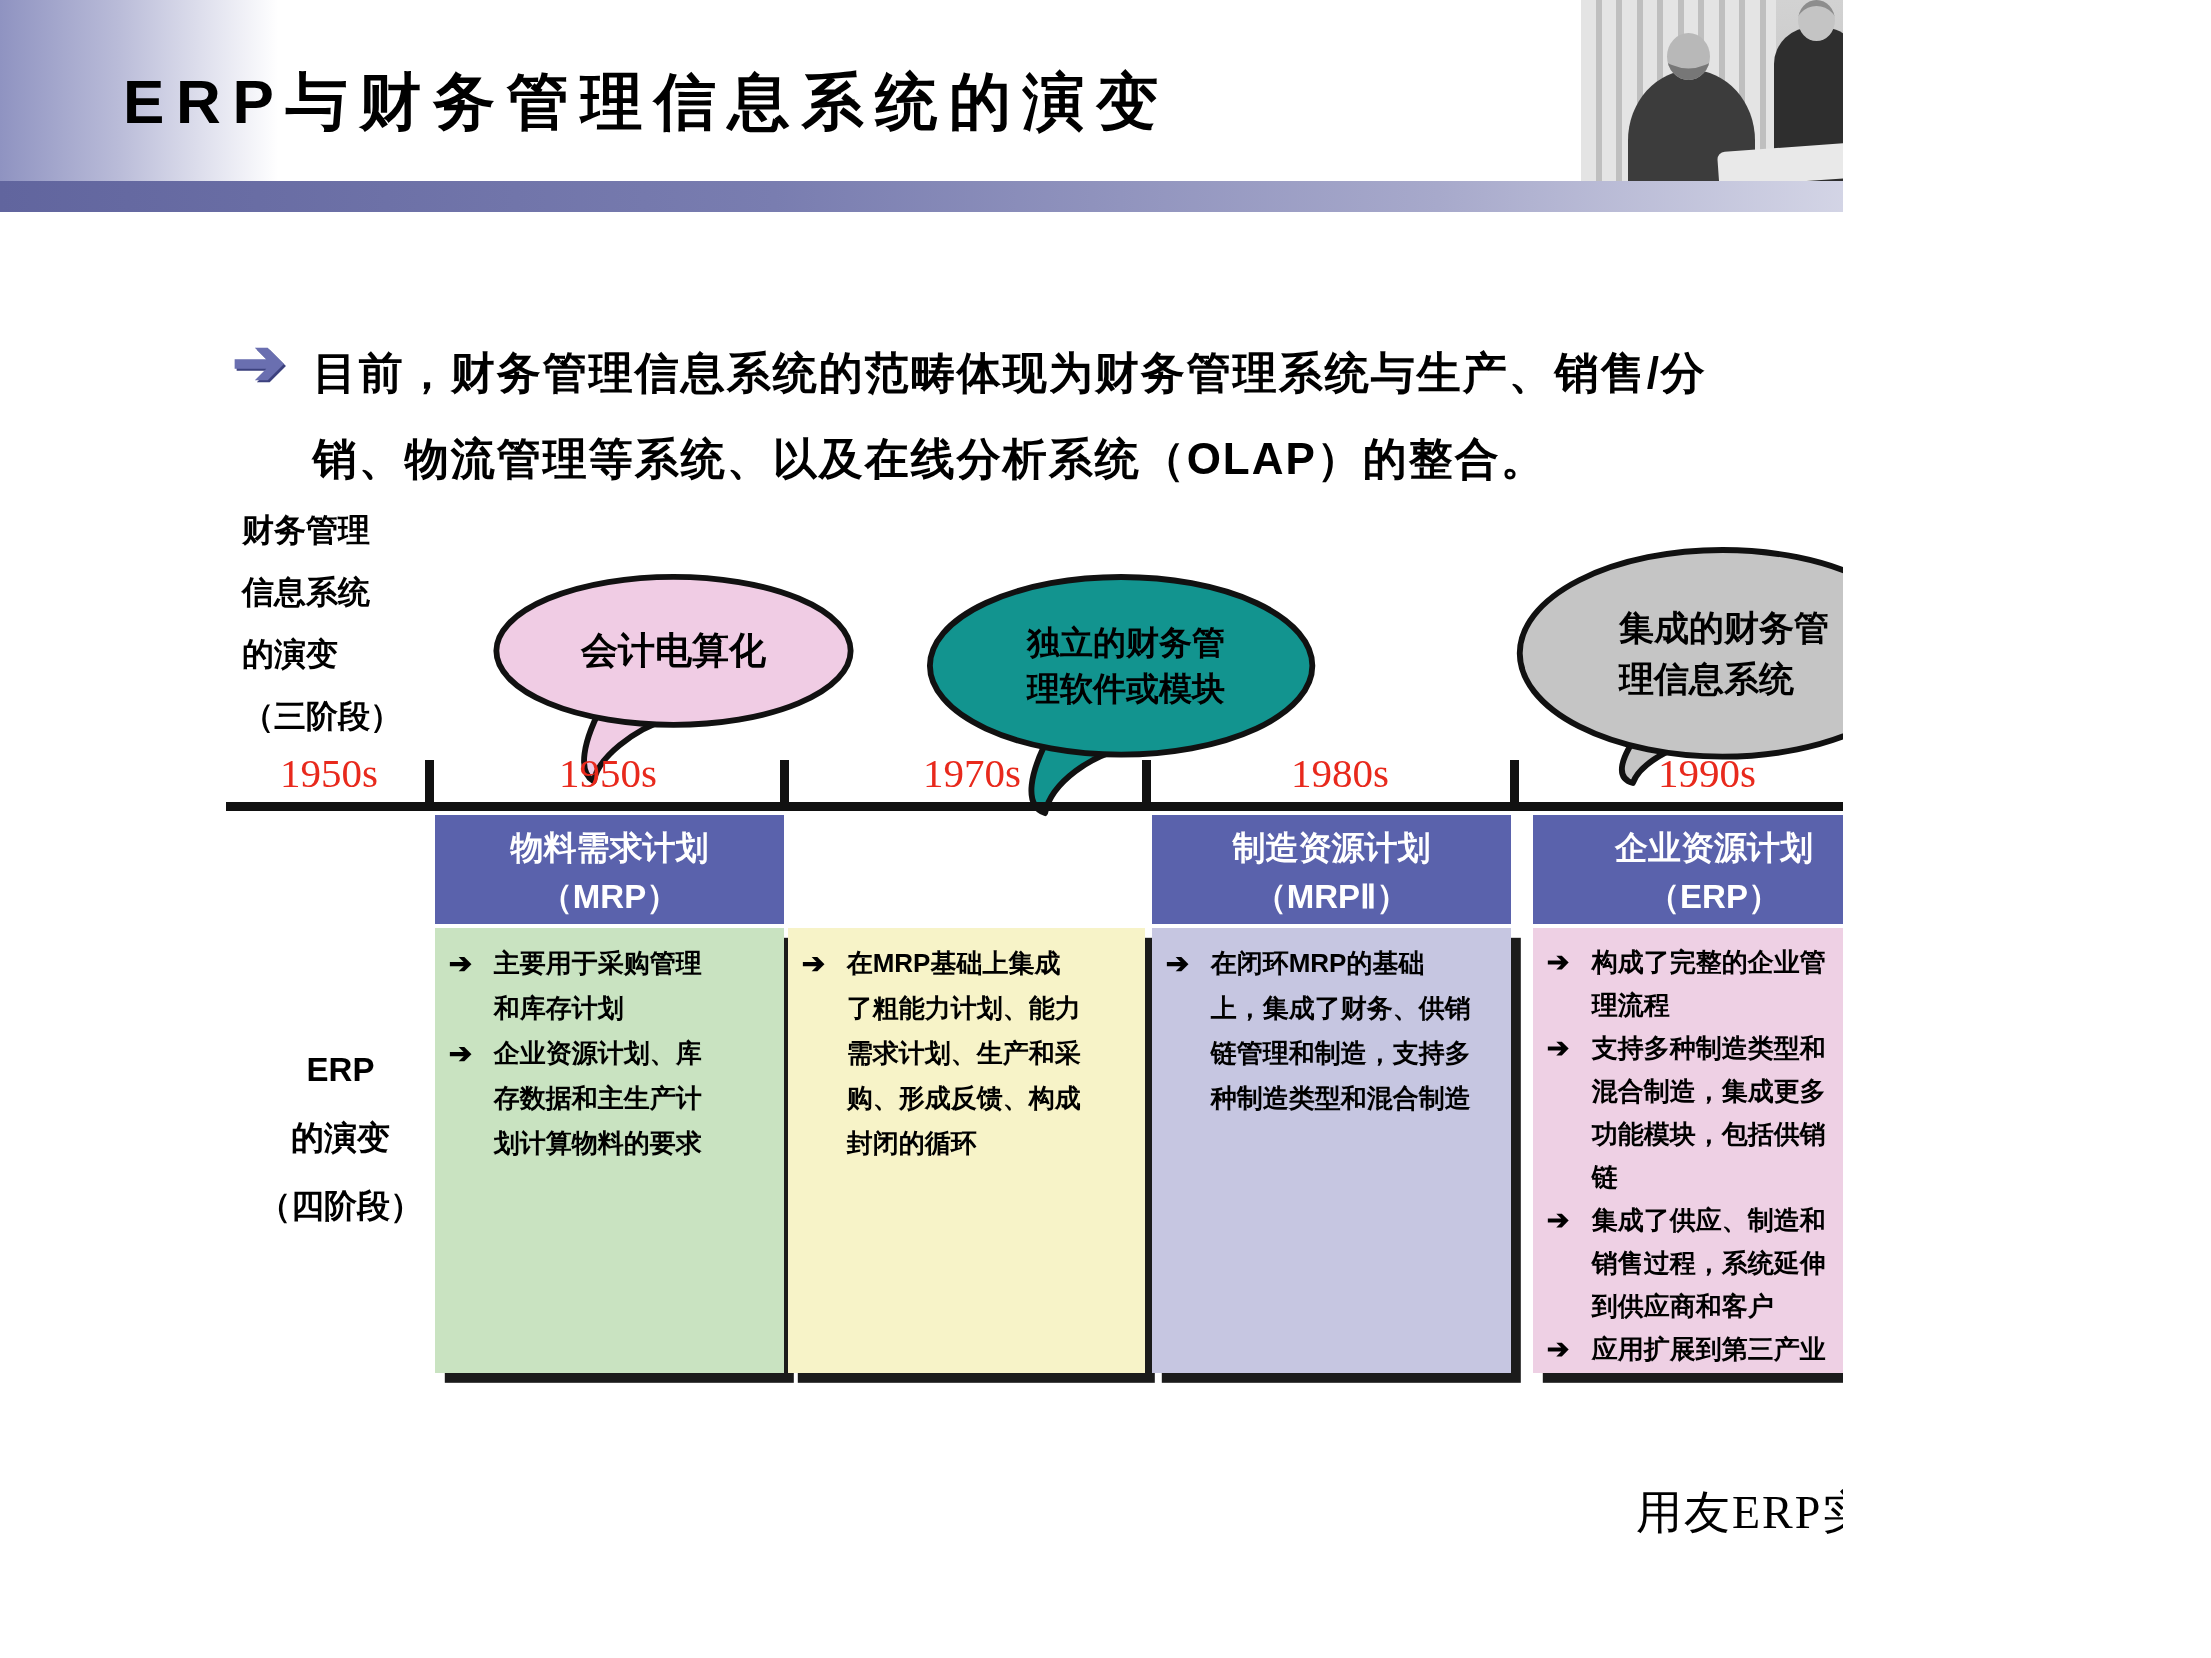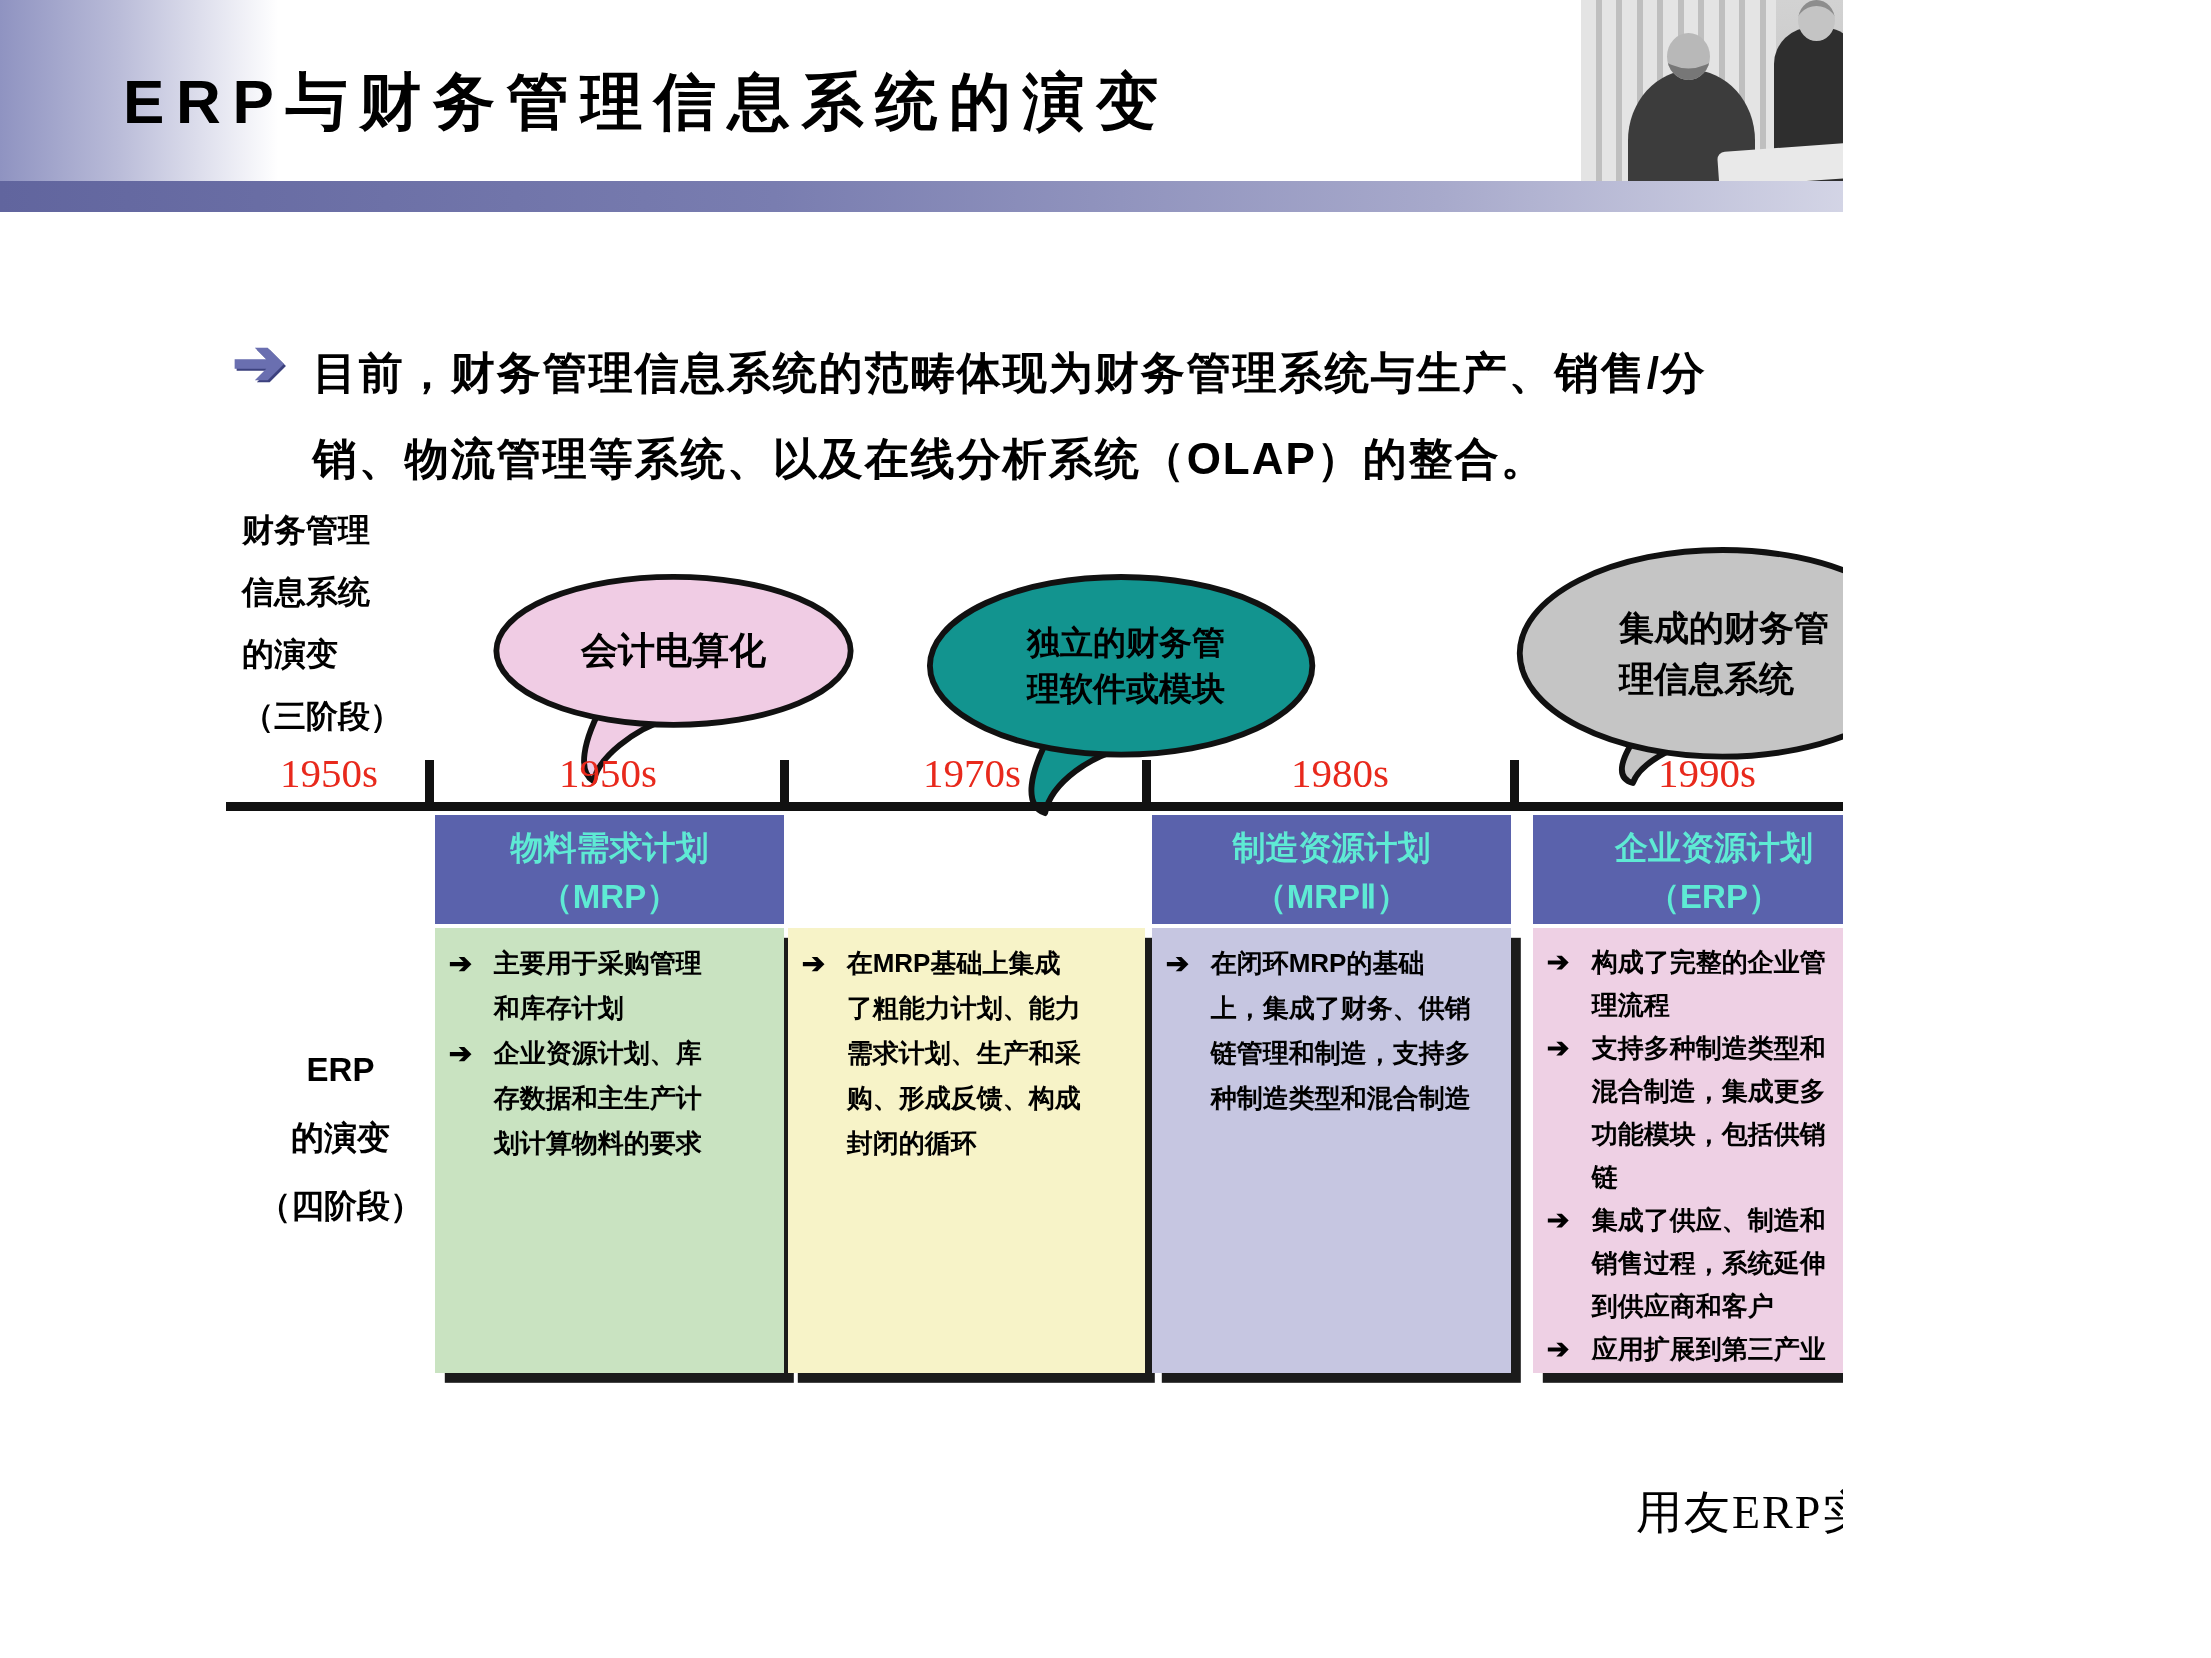--- a/index.html
+++ b/index.html
@@ -67,21 +67,21 @@
   .tl-line{position:absolute;left:226px;top:802px;width:1719px;height:8.8px;background:#111;}
   .tl-arrowhead{position:absolute;left:1943px;top:779px;width:0;height:0;
     border-top:26px solid transparent;border-bottom:26px solid transparent;border-left:55px solid #111;}
   .tl-tick{position:absolute;top:760px;width:8.8px;height:45px;background:#111;}
   .tl-year{position:absolute;top:749px;transform:translateX(-50%);
     font-family:"Liberation Serif",serif;font-size:41px;color:#e8291c;white-space:nowrap;}
 
   
   .stage-header{position:absolute;top:815px;height:109px;background:#5a62ac;
     text-align:center;font-size:33px;font-weight:bold;line-height:49px;padding-top:7.8px;
-    box-sizing:border-box;color:#5eead4;}
+    box-sizing:border-box;color:#ffffff;}
 
   
   .stage-box{position:absolute;top:928px;height:445px;box-sizing:border-box;
     padding:12.7px 11.7px 0 13.7px;box-shadow:9.8px 9.8px 0 0 #1b1b1b;}
   .box-0{background:#c9e3c1;}
   .box-1{background:#f7f3c8;}
   .box-2{background:#c6c6e1;}
   .box-3{background:#eed0e4;}
   .bullet{display:flex;align-items:flex-start;}
   .b-arrow{flex:0 0 45px;font-size:28px;font-weight:bold;line-height:45px;}

